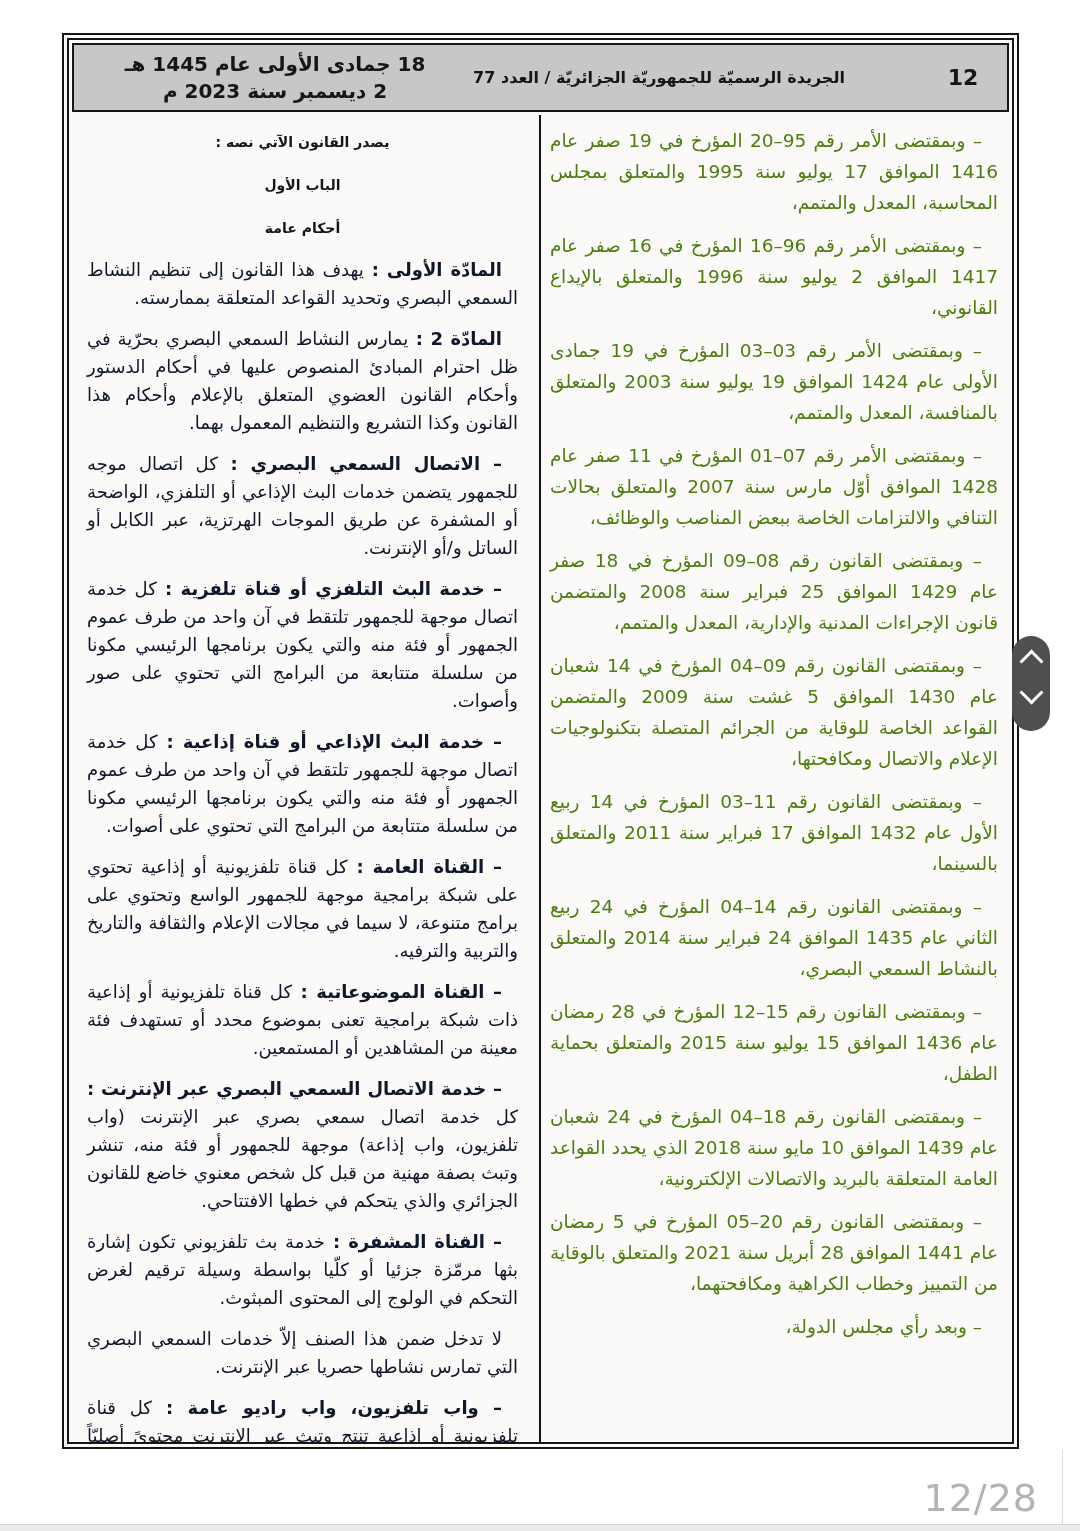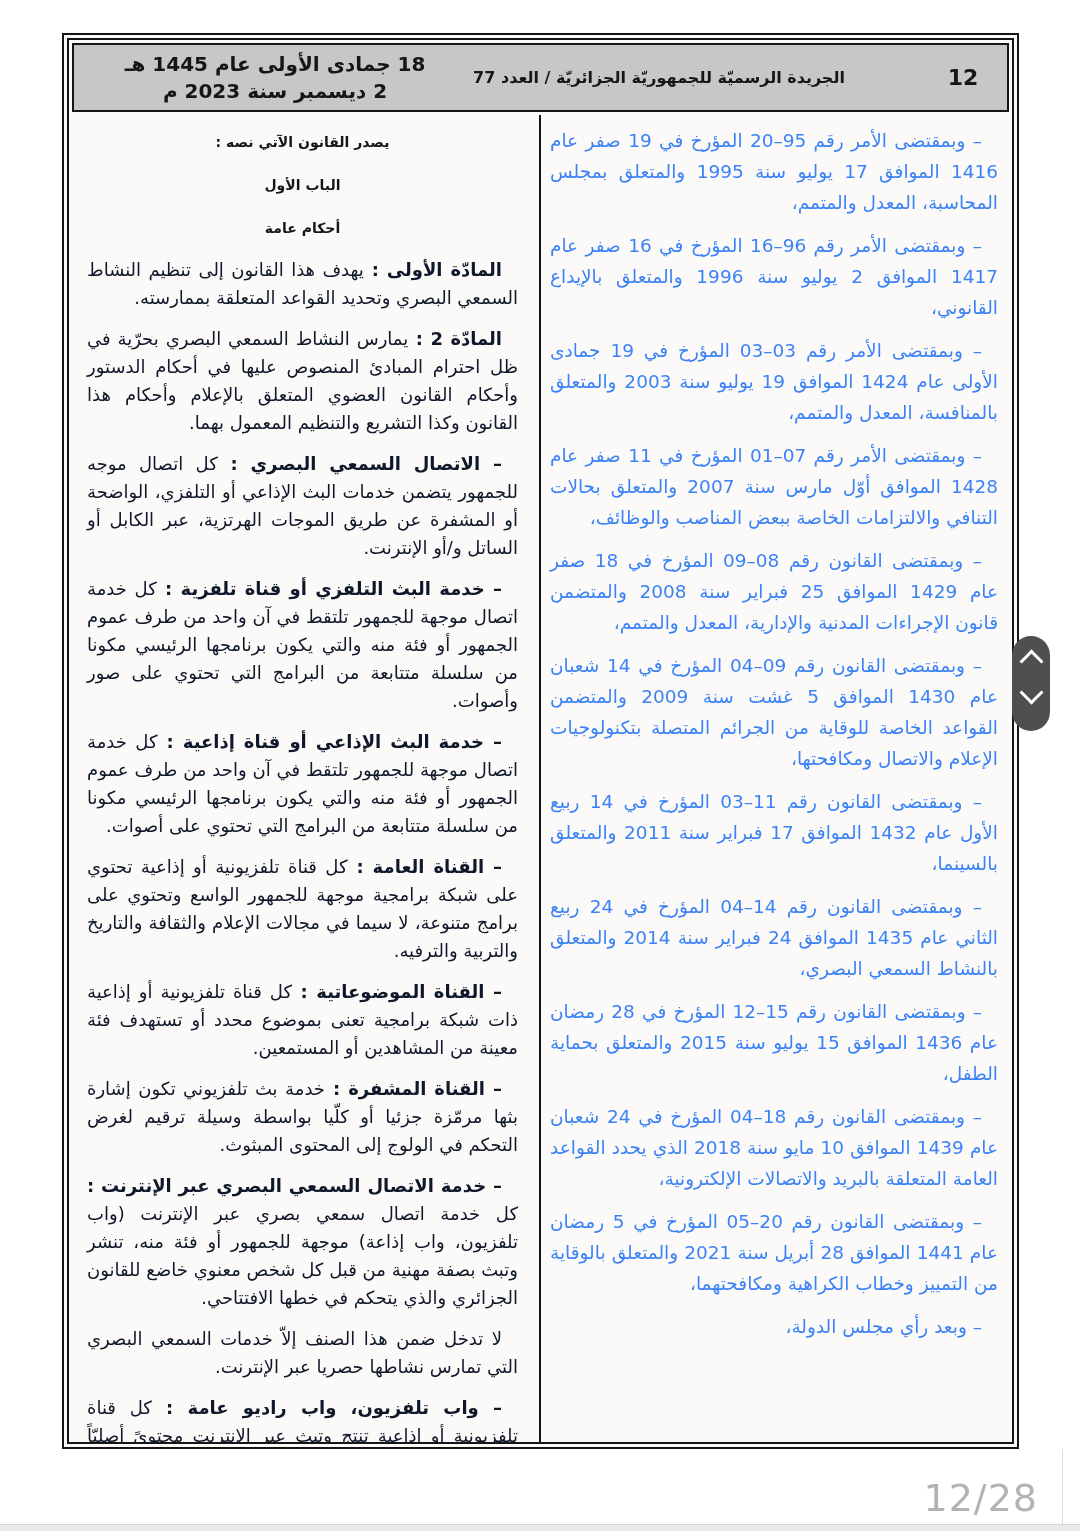--- a/index.html
+++ b/index.html
@@ -18,21 +18,21 @@
   .m-title{flex:1;text-align:center;font-weight:bold;font-size:16px;white-space:nowrap;}
   .m-dates{width:312px;text-align:center;font-weight:bold;font-size:20px;line-height:27px;padding-left:45px;}
 
   
   .body-area{position:absolute;left:0;right:0;top:75px;bottom:0;}
   .divider{position:absolute;left:470px;top:0;bottom:0;width:2px;background:#151515;}
   .col{position:absolute;top:0;bottom:0;direction:rtl;text-align:justify;overflow:hidden;box-sizing:border-box;}
   .col-left{left:0;width:470px;padding:10px 21px 0 18px;}
   .col-right{left:473px;width:470px;padding:10px 14px 0 8px;}
 
-  .ref{font-size:18.5px;line-height:31px;margin:0 0 12px;text-indent:16px;color:#3b82f6;}
+  .ref{font-size:18.5px;line-height:31px;margin:0 0 12px;text-indent:16px;color:#4d7c0f;}
   .para{font-size:18px;line-height:28px;margin:0 0 13px;text-indent:16px;color:#0f172a;}
   .para b,.ref b{font-weight:bold;}
   .lead{font-weight:bold;font-size:14px;line-height:30px;text-align:center;margin:2px 0 13px;text-indent:0;}
 
   
   .scroll-pill{position:absolute;left:1012px;top:636px;width:38px;height:95px;background:#4f4f4f;
                border-radius:20px;z-index:6;}
   .chev{width:14px;height:14px;border:0 solid #ffffff;margin:0 auto;}
   .chev-up{border-top-width:3px;border-left-width:3px;transform:rotate(45deg);margin-top:17px;}
   .chev-down{border-bottom-width:3px;border-right-width:3px;transform:rotate(45deg);margin-top:14px;}
@@ -78,22 +78,22 @@
           <p class="lead">يصدر القانون الآتي نصه :</p>
           <p class="lead">الباب الأول</p>
           <p class="lead">أحكام عامة</p>
           <p class="para"><b>المادّة الأولى : </b><span>يهدف هذا القانون إلى تنظيم النشاط السمعي البصري وتحديد القواعد المتعلقة بممارسته.</span></p>
           <p class="para"><b>المادّة 2 : </b><span>يمارس النشاط السمعي البصري بحرّية في ظل احترام المبادئ المنصوص عليها في أحكام الدستور وأحكام القانون العضوي المتعلق بالإعلام وأحكام هذا القانون وكذا التشريع والتنظيم المعمول بهما.</span></p>
           <p class="para"><b>– الاتصال السمعي البصري : </b><span>كل اتصال موجه للجمهور يتضمن خدمات البث الإذاعي أو التلفزي، الواضحة أو المشفرة عن طريق الموجات الهرتزية، عبر الكابل أو الساتل و/أو الإنترنت.</span></p>
           <p class="para"><b>– خدمة البث التلفزي أو قناة تلفزية : </b><span>كل خدمة اتصال موجهة للجمهور تلتقط في آن واحد من طرف عموم الجمهور أو فئة منه والتي يكون برنامجها الرئيسي مكونا من سلسلة متتابعة من البرامج التي تحتوي على صور وأصوات.</span></p>
           <p class="para"><b>– خدمة البث الإذاعي أو قناة إذاعية : </b><span>كل خدمة اتصال موجهة للجمهور تلتقط في آن واحد من طرف عموم الجمهور أو فئة منه والتي يكون برنامجها الرئيسي مكونا من سلسلة متتابعة من البرامج التي تحتوي على أصوات.</span></p>
           <p class="para"><b>– القناة العامة : </b><span>كل قناة تلفزيونية أو إذاعية تحتوي على شبكة برامجية موجهة للجمهور الواسع وتحتوي على برامج متنوعة، لا سيما في مجالات الإعلام والثقافة والتاريخ والتربية والترفيه.</span></p>
           <p class="para"><b>– القناة الموضوعاتية : </b><span>كل قناة تلفزيونية أو إذاعية ذات شبكة برامجية تعنى بموضوع محدد أو تستهدف فئة معينة من المشاهدين أو المستمعين.</span></p>
+          <p class="para"><b>– خدمة الاتصال السمعي البصري عبر الإنترنت : </b><span>كل خدمة اتصال سمعي بصري عبر الإنترنت (واب تلفزيون، واب إذاعة) موجهة للجمهور أو فئة منه، تنشر وتبث بصفة مهنية من قبل كل شخص معنوي خاضع للقانون الجزائري والذي يتحكم في خطها الافتتاحي.</span></p>
           <p class="para"><b>– القناة المشفرة : </b><span>خدمة بث تلفزيوني تكون إشارة بثها مرمّزة جزئيا أو كلّيا بواسطة وسيلة ترقيم لغرض التحكم في الولوج إلى المحتوى المبثوث.</span></p>
-          <p class="para"><b>– خدمة الاتصال السمعي البصري عبر الإنترنت : </b><span>كل خدمة اتصال سمعي بصري عبر الإنترنت (واب تلفزيون، واب إذاعة) موجهة للجمهور أو فئة منه، تنشر وتبث بصفة مهنية من قبل كل شخص معنوي خاضع للقانون الجزائري والذي يتحكم في خطها الافتتاحي.</span></p>
           <p class="para"><span>لا تدخل ضمن هذا الصنف إلاّ خدمات السمعي البصري التي تمارس نشاطها حصريا عبر الإنترنت.</span></p>
           <p class="para"><b>– واب تلفزيون، واب راديو عامة : </b><span>كل قناة تلفزيونية أو إذاعية تنتج وتبث عبر الإنترنت محتوىً أصليّاً سمعياً</span></p>
         </div>
     </div>
 
   </div>
 
   <div class="scroll-pill">
     <div class="chev chev-up"></div>
     <div class="chev chev-down"></div>

